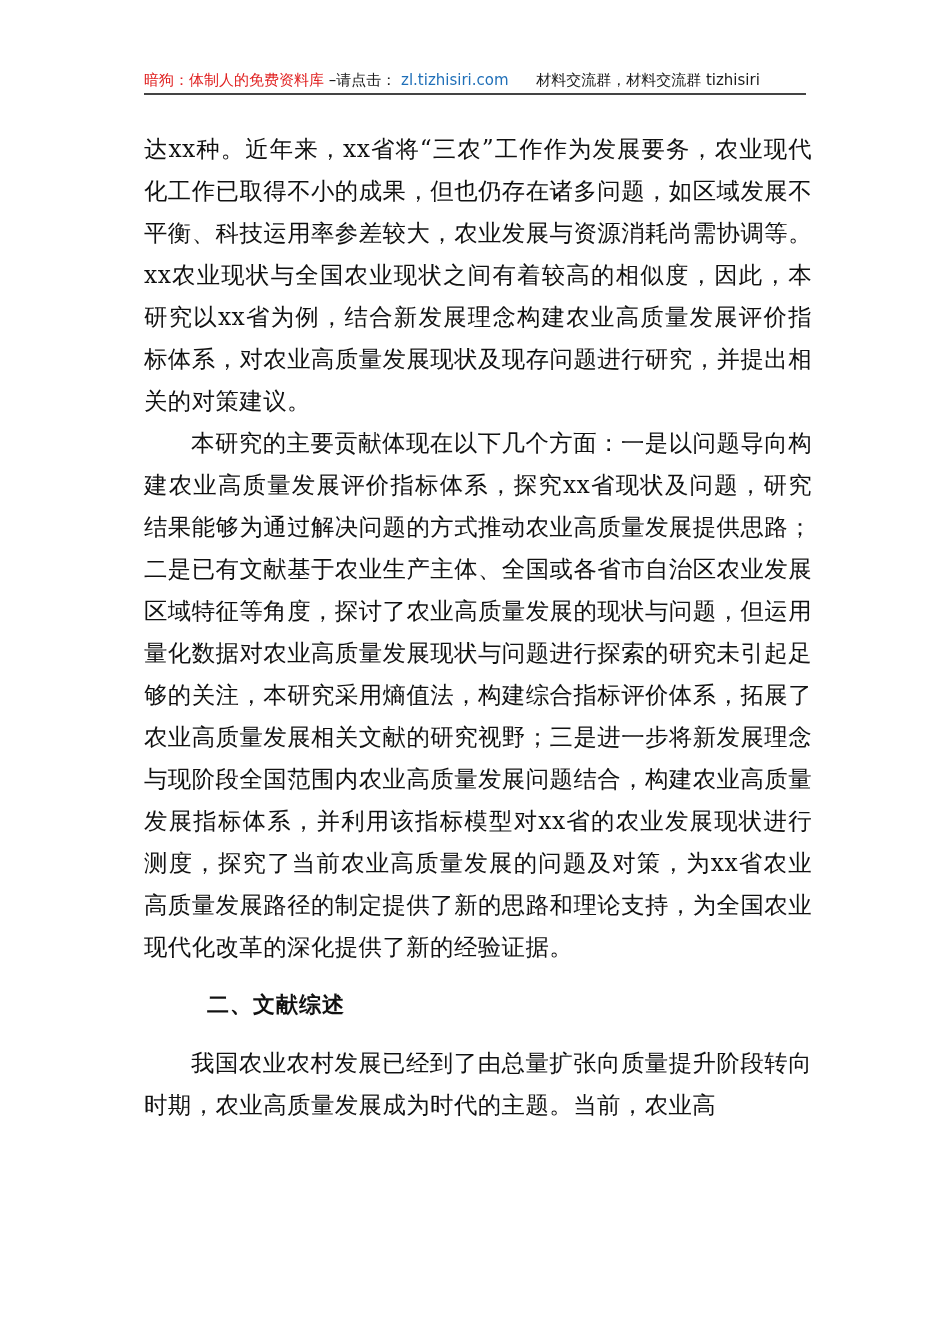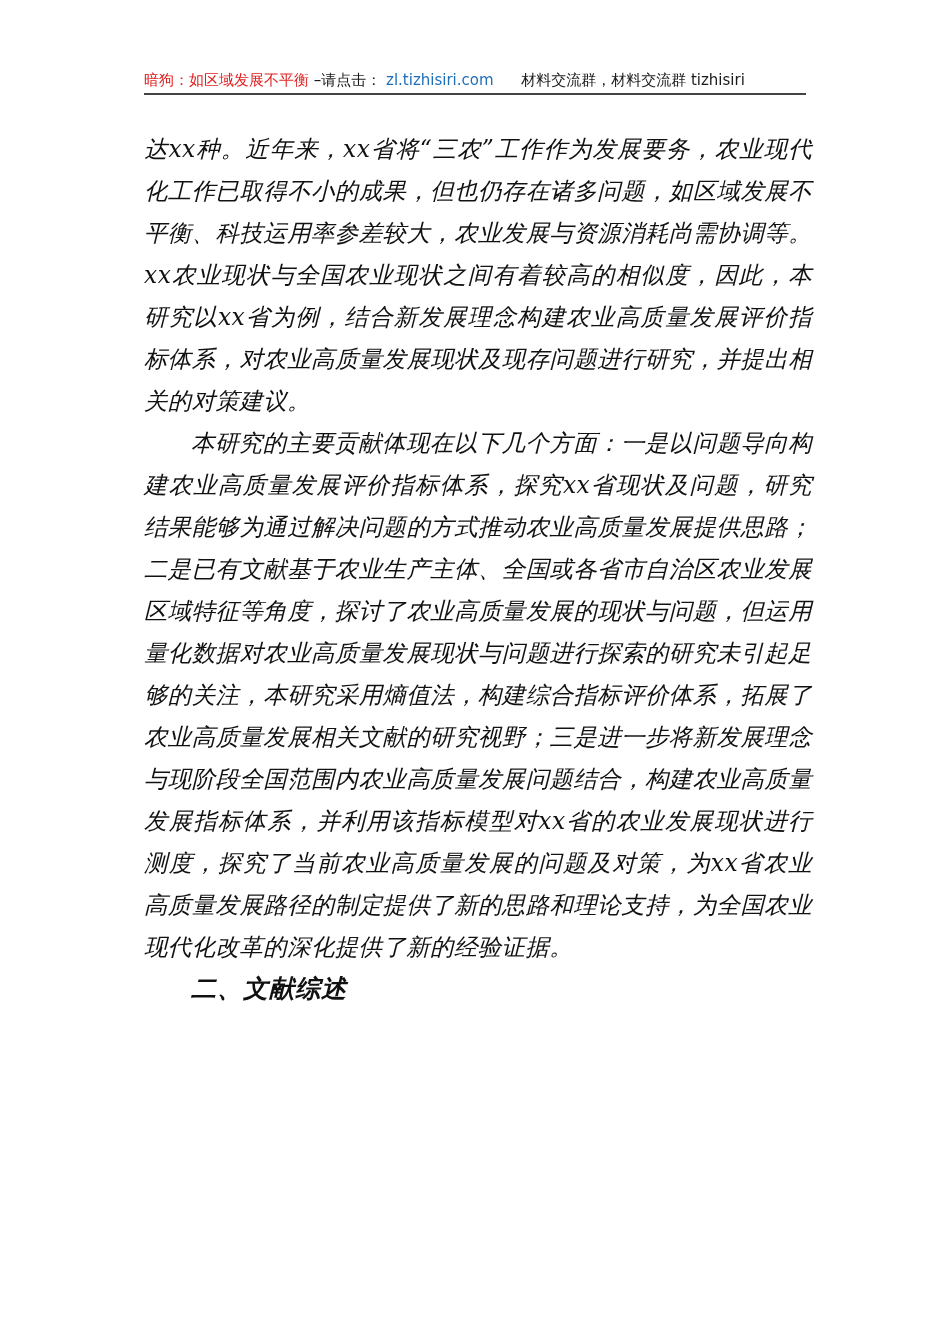--- a/index.html
+++ b/index.html
@@ -12,43 +12,44 @@
   }
   .header .red { color: #e02020; }
   .header .blue { color: #1f6fb8; }
   .header .gap { display: inline-block; width: 18px; }
   .header-rule {
     position: absolute; left: 144px; top: 93px; width: 662px; height: 2px; background: #444;
   }
   .body-text {
     position: absolute; left: 144px; top: 128px; width: 668px;
     font-family: "DejaVu Serif", "Liberation Serif", serif; font-size: 23.4px;
-    color: #111; line-height: 42px; letter-spacing: 0.45px; font-style: italic;
+    color: #111; line-height: 42px; letter-spacing: 0.45px;
   }
   .para { margin: 0; text-align: justify; text-align-last: left; }
   .indent { text-indent: 47px; }
   .heading {
-    margin: 0; padding-left: 47px;
+    margin: 16px; padding-left: 47px;
     font-family: "DejaVu Sans", "Liberation Sans", sans-serif; font-weight: bold;
-    font-size: 25px; line-height: 42px; letter-spacing: 1px;
+    font-size: 22px; line-height: 42px; letter-spacing: 1px;
   }
 </style>
 </head>
 <body>
 
 <div class="page">
 
   <div class="header">
-    <span class="red">暗狗：如区域发展不平衡</span>
+    <span class="red">暗狗：体制人的免费资料库</span>
     <span>–请点击：</span>
     <span class="blue">zl.tizhisiri.com</span>
     <span class="gap"></span>
     <span>材料交流群，材料交流群 tizhisiri</span>
   </div>
   <div class="header-rule"></div>
 
   <div class="body-text">
     <p class="para">达xx种。近年来，xx省将“三农”工作作为发展要务，农业现代化工作已取得不小的成果，但也仍存在诸多问题，如区域发展不平衡、科技运用率参差较大，农业发展与资源消耗尚需协调等。xx农业现状与全国农业现状之间有着较高的相似度，因此，本研究以xx省为例，结合新发展理念构建农业高质量发展评价指标体系，对农业高质量发展现状及现存问题进行研究，并提出相关的对策建议。</p>
     <p class="para indent">本研究的主要贡献体现在以下几个方面：一是以问题导向构建农业高质量发展评价指标体系，探究xx省现状及问题，研究结果能够为通过解决问题的方式推动农业高质量发展提供思路；二是已有文献基于农业生产主体、全国或各省市自治区农业发展区域特征等角度，探讨了农业高质量发展的现状与问题，但运用量化数据对农业高质量发展现状与问题进行探索的研究未引起足够的关注，本研究采用熵值法，构建综合指标评价体系，拓展了农业高质量发展相关文献的研究视野；三是进一步将新发展理念与现阶段全国范围内农业高质量发展问题结合，构建农业高质量发展指标体系，并利用该指标模型对xx省的农业发展现状进行测度，探究了当前农业高质量发展的问题及对策，为xx省农业高质量发展路径的制定提供了新的思路和理论支持，为全国农业现代化改革的深化提供了新的经验证据。</p>
     <h2 class="heading">二、文献综述</h2>
+    <p class="para indent">我国农业农村发展已经到了由总量扩张向质量提升阶段转向时期，农业高质量发展成为时代的主题。当前，农业高</p>
   </div>
 
 </div>
 
 </body></html>

